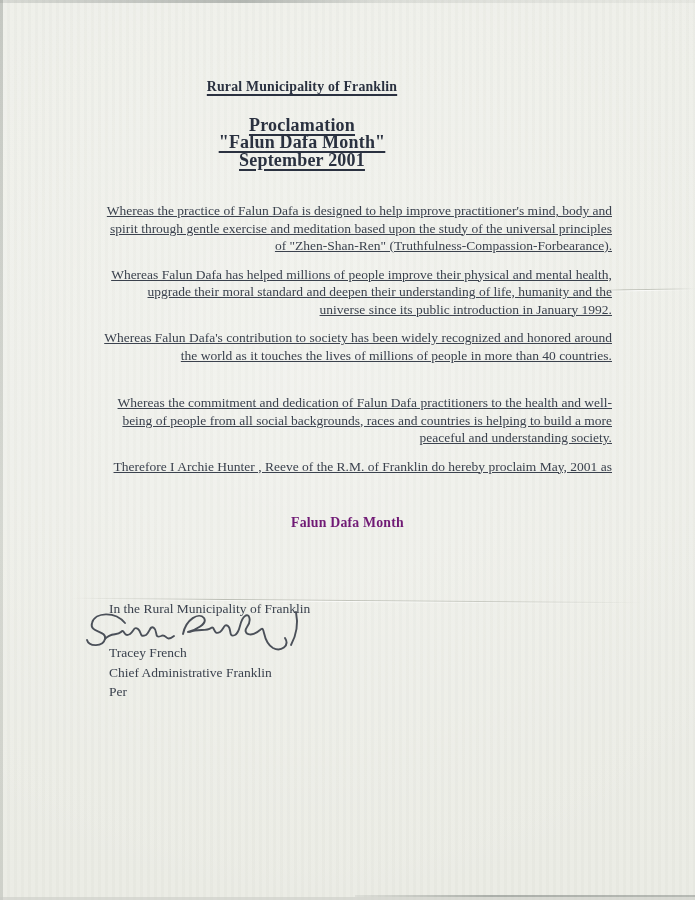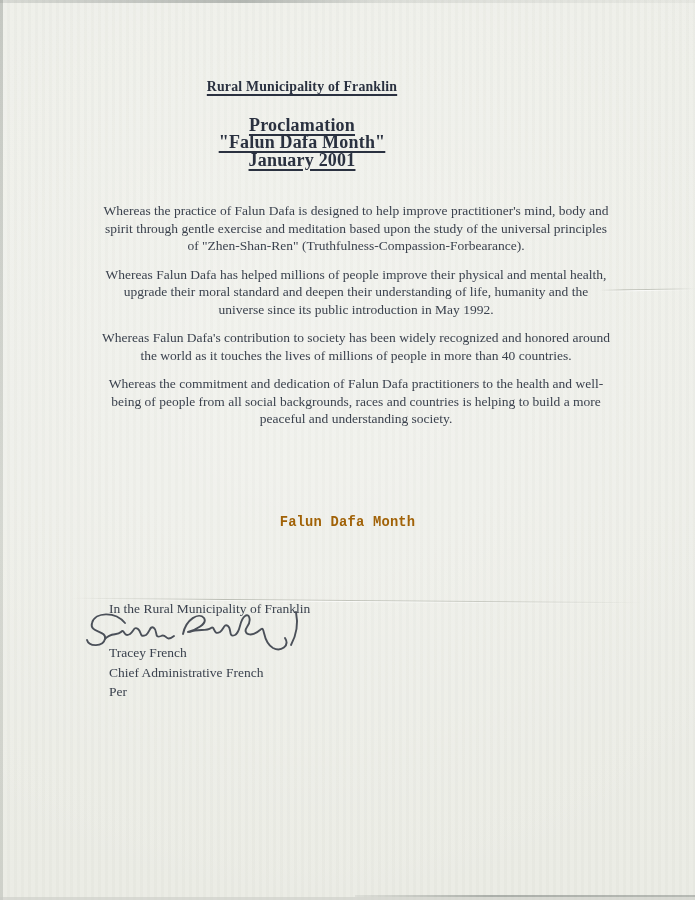--- a/index.html
+++ b/index.html
@@ -91,32 +91,32 @@
     line-height: 17.5px;
     letter-spacing: 0.2px;
   }
 
   .body-text {
     position: absolute;
     left: 100px; top: 202px; width: 512px;
   }
   .body-text p {
     margin: 0 0 11px 0;
-    text-align: center;
+    text-align: right;
+    text-decoration: underline;
   }
 
   .proclaim-title {
     position: absolute;
     left: 0; top: 514px; width: 695px;
     text-align: center;
     font-weight: bold;
     font-size: 13.8px;
-    color: #a16207;
+    color: #701a75;
     letter-spacing: 0.2px;
-    font-family: Liberation Mono, monospace;
   }
 
   .sig-block {
     position: absolute;
     left: 105px; top: 597px;
     line-height: 15.8px;
     color: #3b424e;
   }
   .sig-block div { margin: 4px; }
   .sig-gap { height: 20px; }
@@ -145,43 +145,44 @@
   <div class="dark"></div>
     <div class="light"></div>
 </div>
 
 <div class="doc">
 
   <div class="heading-block">
     <div class="title">Rural Municipality of Franklin</div>
     <div class="sub">Proclamation</div>
     <div class="sub">"Falun Dafa Month"</div>
-    <div class="sub">January 2001</div>
+    <div class="sub">September 2001</div>
   </div>
 
   <div class="body-text">
     <p>Whereas the practice of Falun Dafa is designed to help improve practitioner's mind, body and spirit through gentle exercise and meditation based upon the study of the universal principles of "Zhen-Shan-Ren" (Truthfulness-Compassion-Forbearance).</p>
-    <p>Whereas Falun Dafa has helped millions of people improve their physical and mental health, upgrade their moral standard and deepen their understanding of life, humanity and the universe since its public introduction in May 1992.</p>
-    <p style="margin-bottom:11px">Whereas Falun Dafa's contribution to society has been widely recognized and honored around the world as it touches the lives of millions of people in more than 40 countries.</p>
+    <p>Whereas Falun Dafa has helped millions of people improve their physical and mental health, upgrade their moral standard and deepen their understanding of life, humanity and the universe since its public introduction in January 1992.</p>
+    <p style="margin-bottom:30px">Whereas Falun Dafa's contribution to society has been widely recognized and honored around the world as it touches the lives of millions of people in more than 40 countries.</p>
     <p>Whereas the commitment and dedication of Falun Dafa practitioners to the health and well-being of people from all social backgrounds, races and countries is helping to build a more peaceful and understanding society.</p>
+    <p>Therefore I Archie Hunter , Reeve of the R.M. of Franklin do hereby proclaim May, 2001 as</p>
   </div>
 
   <div class="proclaim-title">Falun Dafa Month</div>
 
   <div class="sig-block">
     <div>In the Rural Municipality of Franklin</div>
 
     <svg class="signature-svg" width="230" height="56" viewBox="0 0 230 56" aria-label="Tracey French signature">
       <g fill="none" stroke="#353b46" stroke-width="1.9" stroke-linecap="round" opacity="0.88">
         <path d="M42 16 C32 4, 12 5, 9 16 C6 26, 24 23, 22 32 C20 40, 6 40, 4 33"></path>
         <path d="M22 32 C28 25, 34 29, 38 25 C42 21, 40 31, 47 27 C51 24, 51 19, 55 22 C59 25, 56 31, 63 28 C67 25, 67 18, 71 21 C75 24, 71 32, 78 29 C84 26, 82 36, 91 29"></path>
         <path d="M100 27 C103 12, 116 5, 121 11 C125 17, 112 23, 105 25 M107 25 C115 21, 123 25, 128 21 C132 18, 130 29, 137 25 C141 22, 141 16, 145 19 C149 22, 145 31, 152 28 C158 25, 156 13, 162 9 C166 6, 169 13, 164 20 C159 27, 168 31, 177 23 C183 17, 178 34, 190 41 C198 45, 207 39, 202 31"></path>
         <path d="M213 5 C215 15, 214 27, 208 38"></path>
       </g>
     </svg>
 
     <div class="sig-gap"></div>
     <div>Tracey French</div>
-    <div>Chief Administrative French</div>
+    <div>Chief Administrative Franklin</div>
     <div>Per</div>
   </div>
 
 </div>
 
 </body></html>

